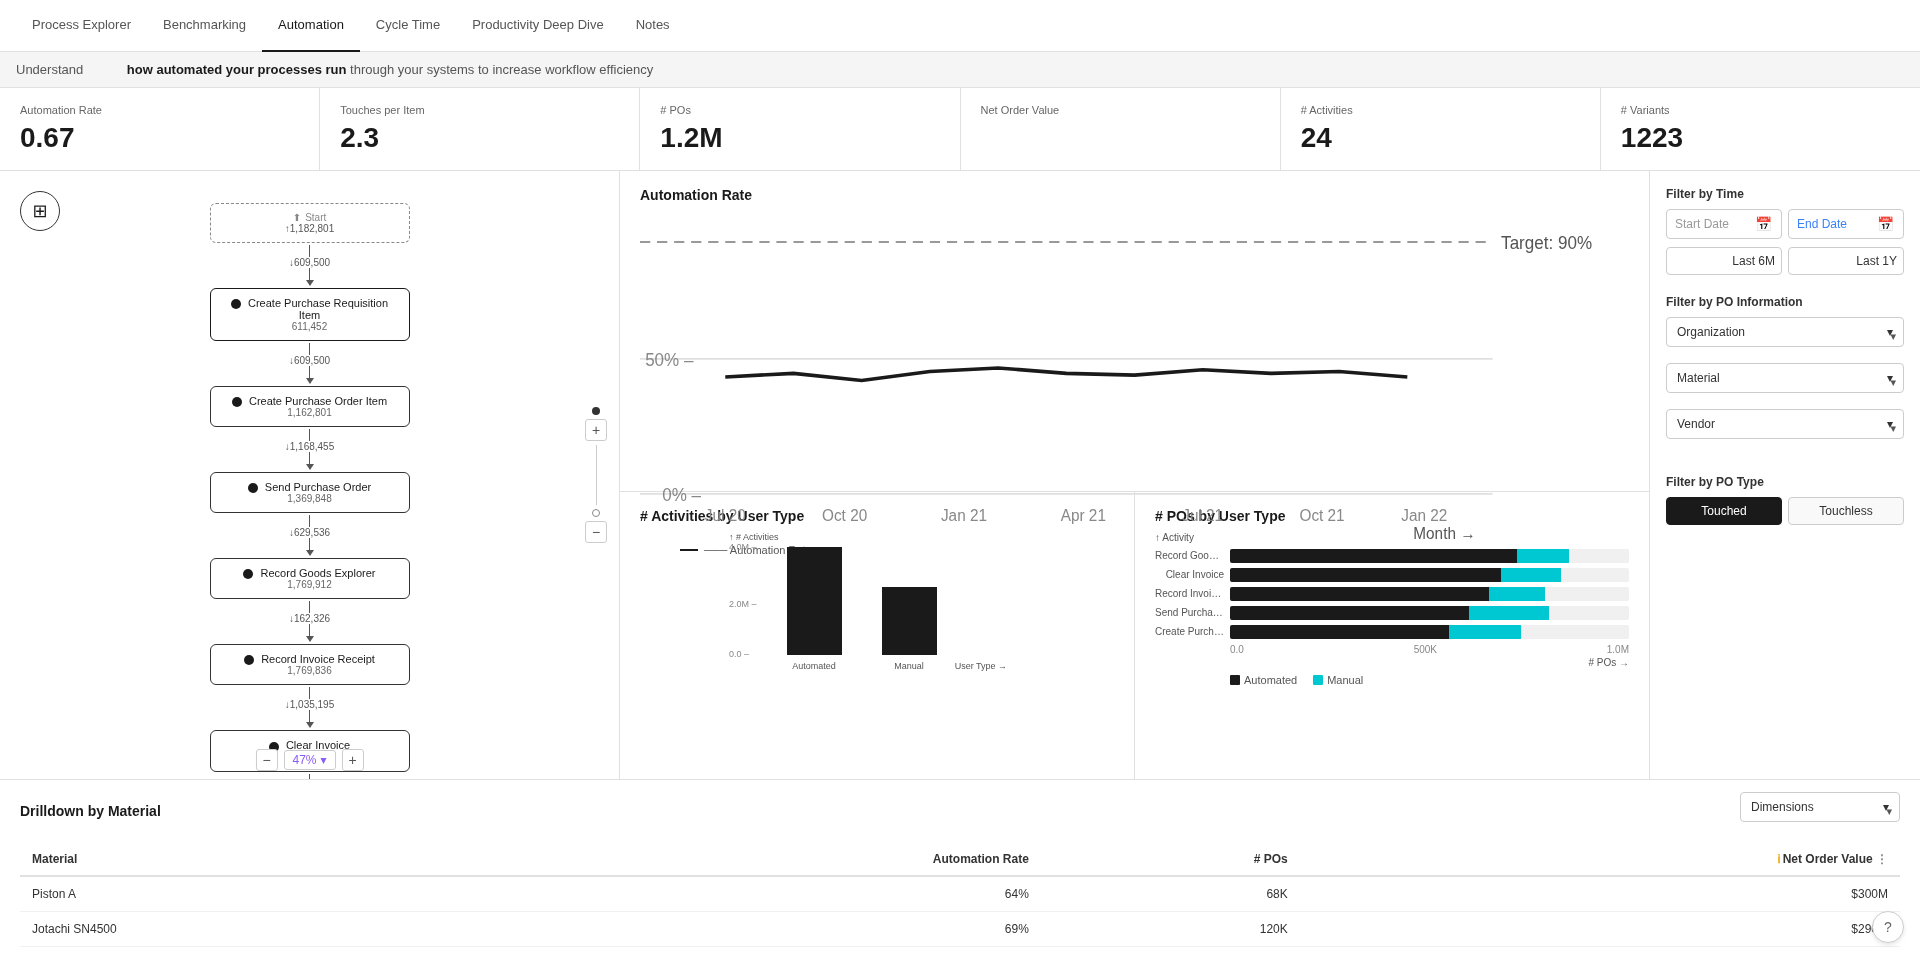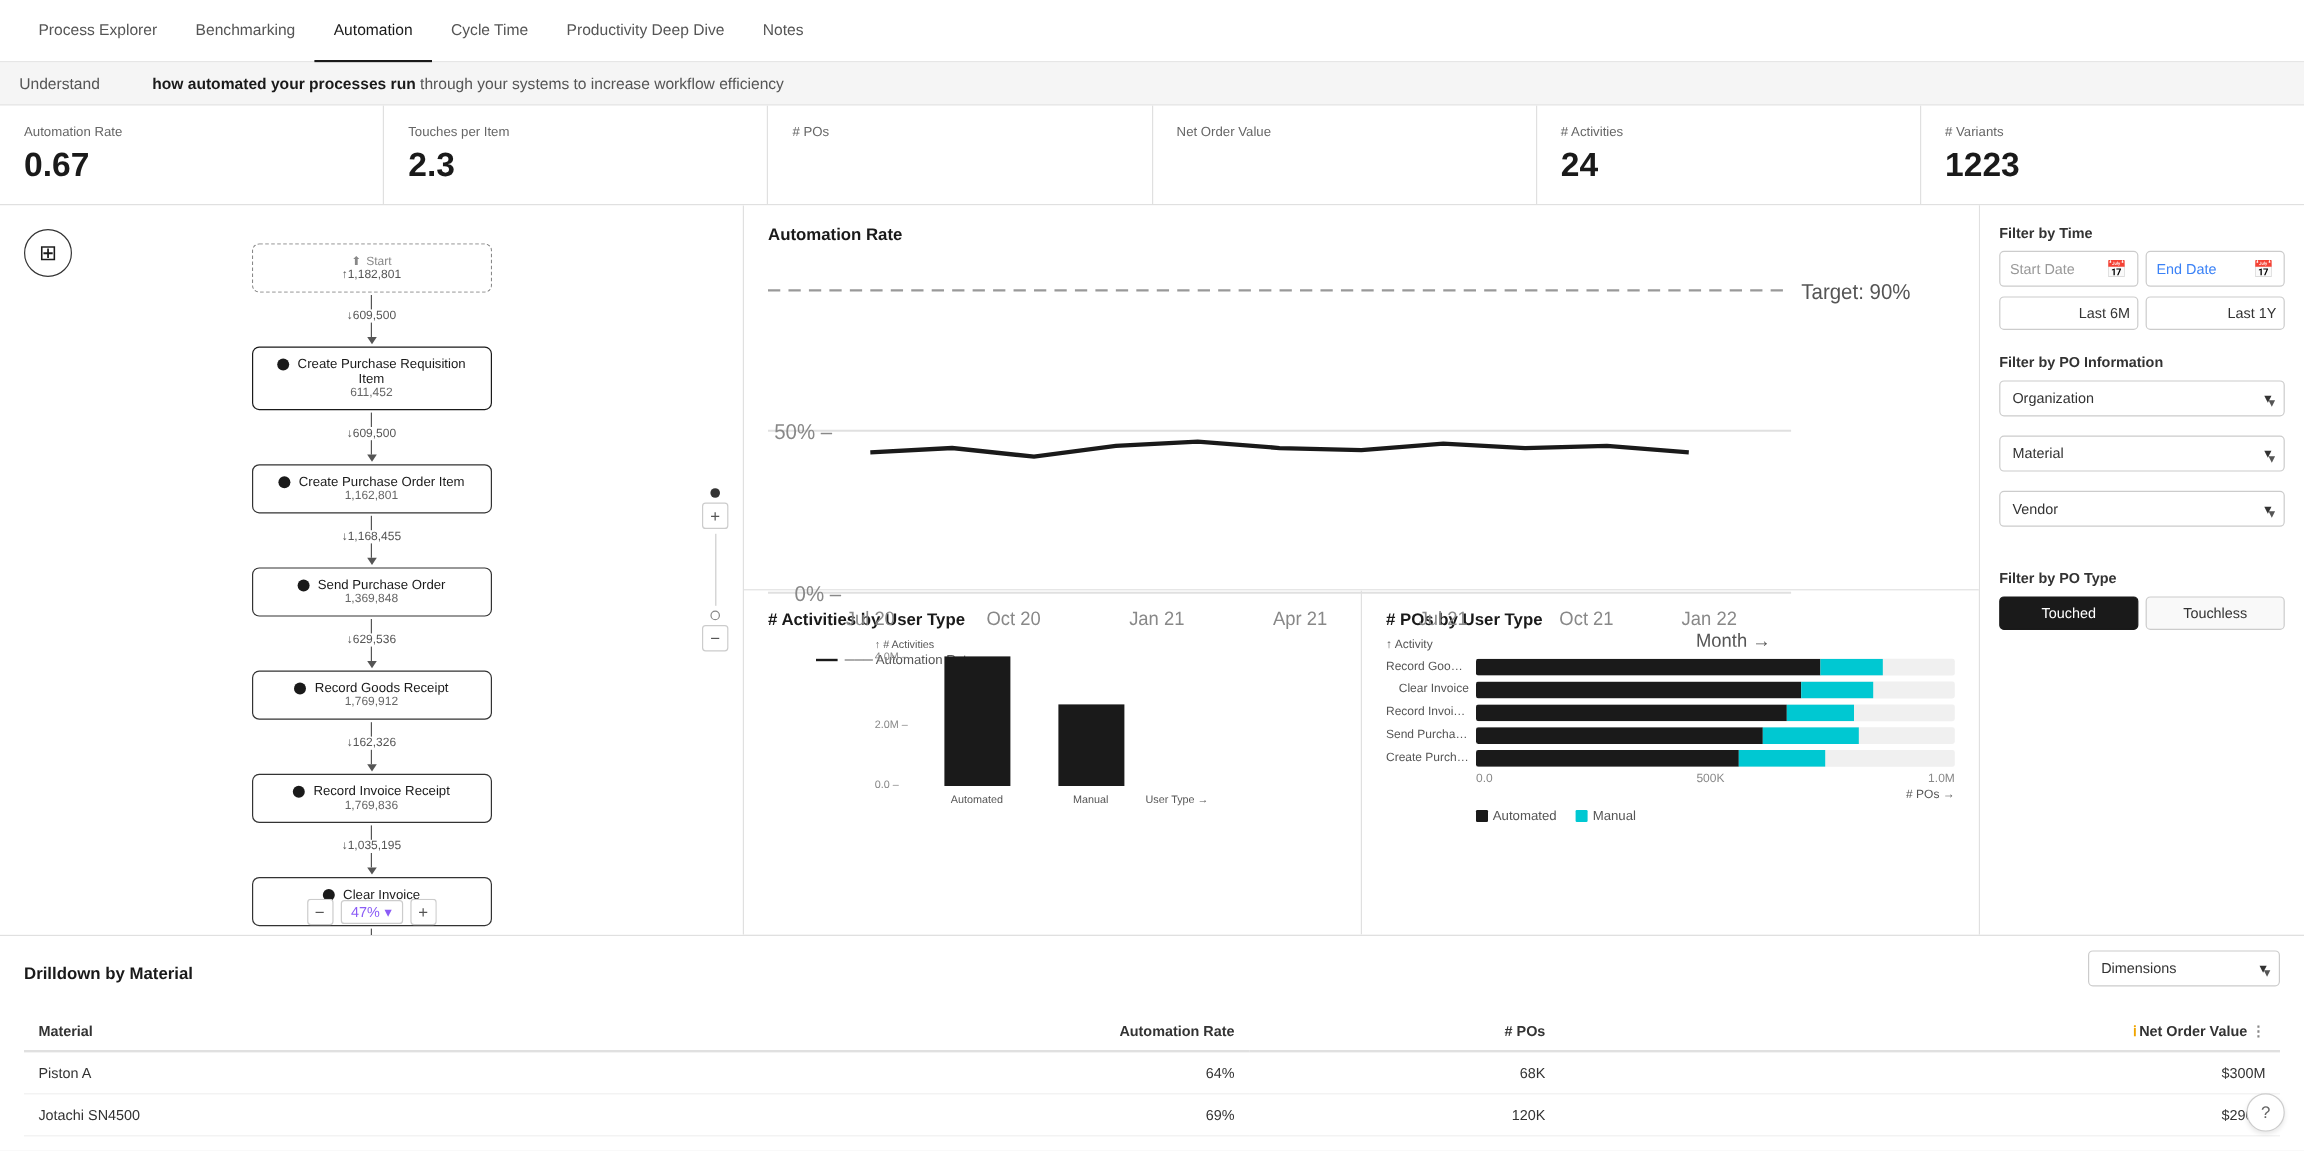--- a/index.html
+++ b/index.html
@@ -131,20 +131,21 @@
     <div class="kpi-card">
       <div class="kpi-label">Automation Rate</div>
       <div class="kpi-value">0.67</div>
     </div>
     <div class="kpi-card">
       <div class="kpi-label">Touches per Item</div>
       <div class="kpi-value">2.3</div>
     </div>
     <div class="kpi-card">
       <div class="kpi-label"># POs</div>
+      <div class="kpi-value">1.2M</div>
     </div>
     <div class="kpi-card">
       <div class="kpi-label">Net Order Value</div>
     </div>
     <div class="kpi-card">
       <div class="kpi-label"># Activities</div>
       <div class="kpi-value">24</div>
     </div>
     <div class="kpi-card">
       <div class="kpi-label"># Variants</div>
@@ -222,21 +223,21 @@
 
             <div class="flow-arrow">
               <div class="flow-arrow-line"></div>
               <div class="flow-arrow-label">↓629,536</div>
               <div class="flow-arrow-line"></div>
               <div class="flow-arrow-tri"></div>
             </div>
 
             <div class="flow-node">
               <span class="flow-node-icon"></span>
-              <span class="flow-node-name">Record Goods Receipt</span>
+              <span class="flow-node-name">Record Goods Explorer</span>
               <div class="flow-node-count">1,769,912</div>
             </div>
 
             <div class="flow-arrow">
               <div class="flow-arrow-line"></div>
               <div class="flow-arrow-label">↓162,326</div>
               <div class="flow-arrow-line"></div>
               <div class="flow-arrow-tri"></div>
             </div>
 

